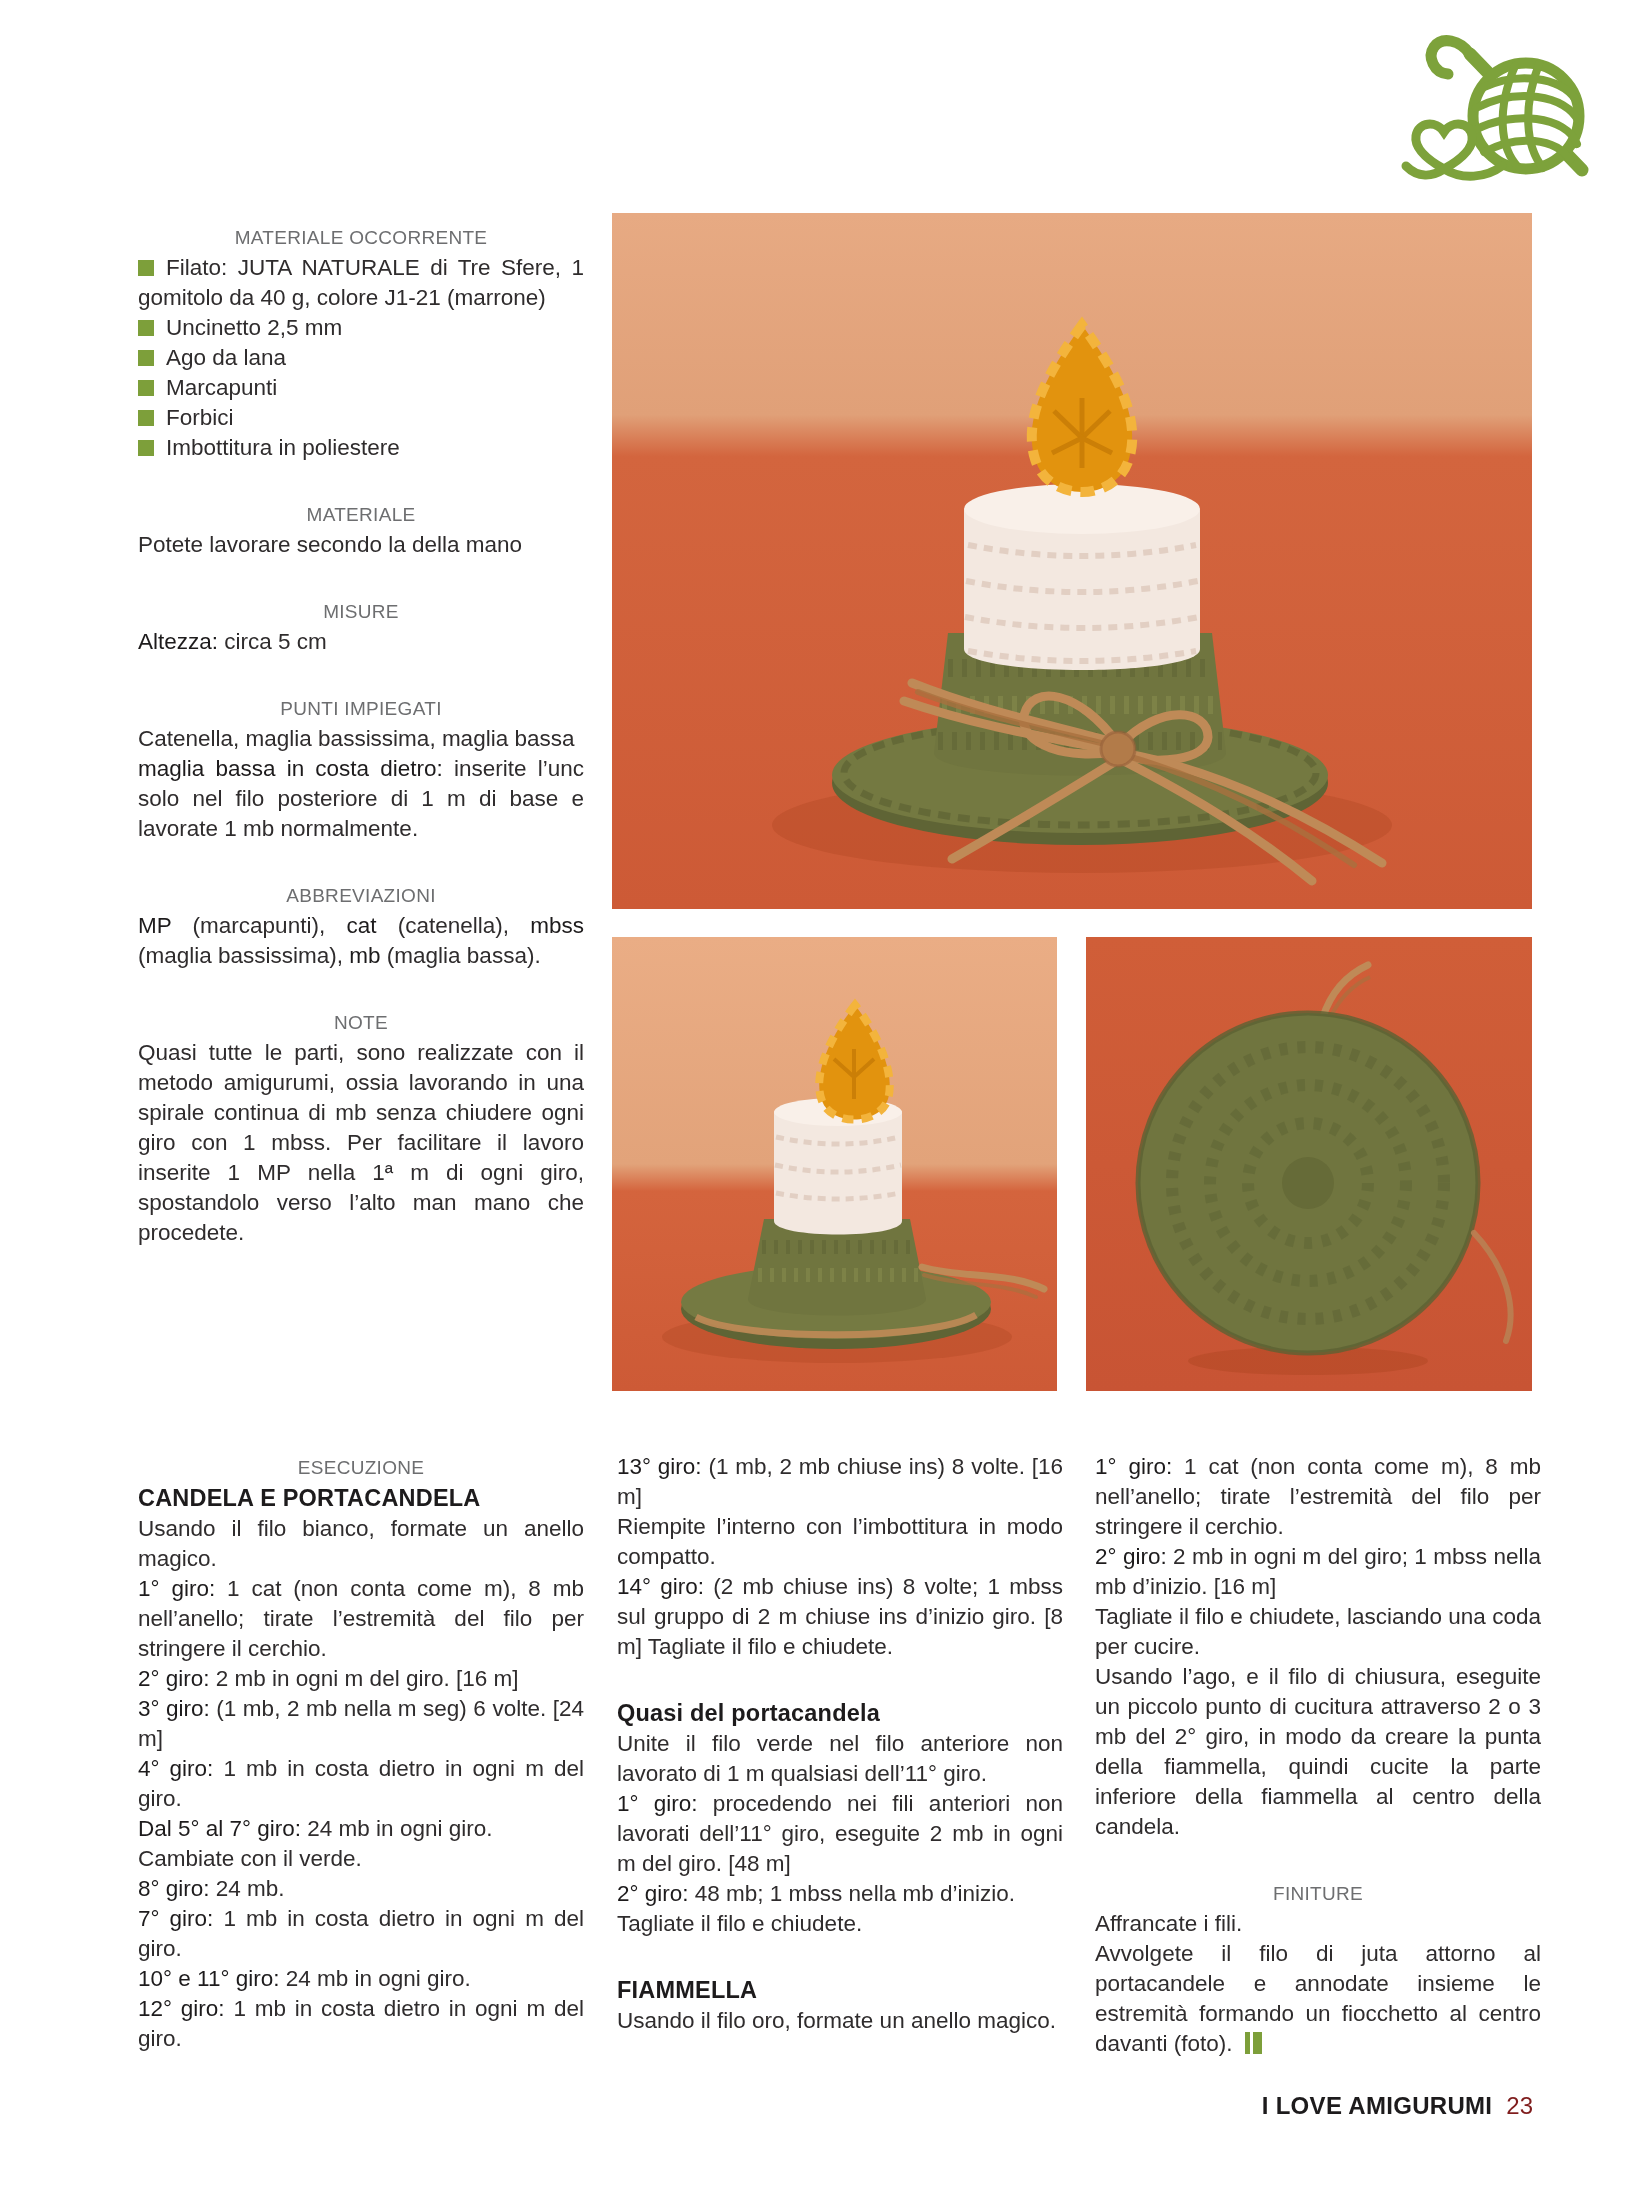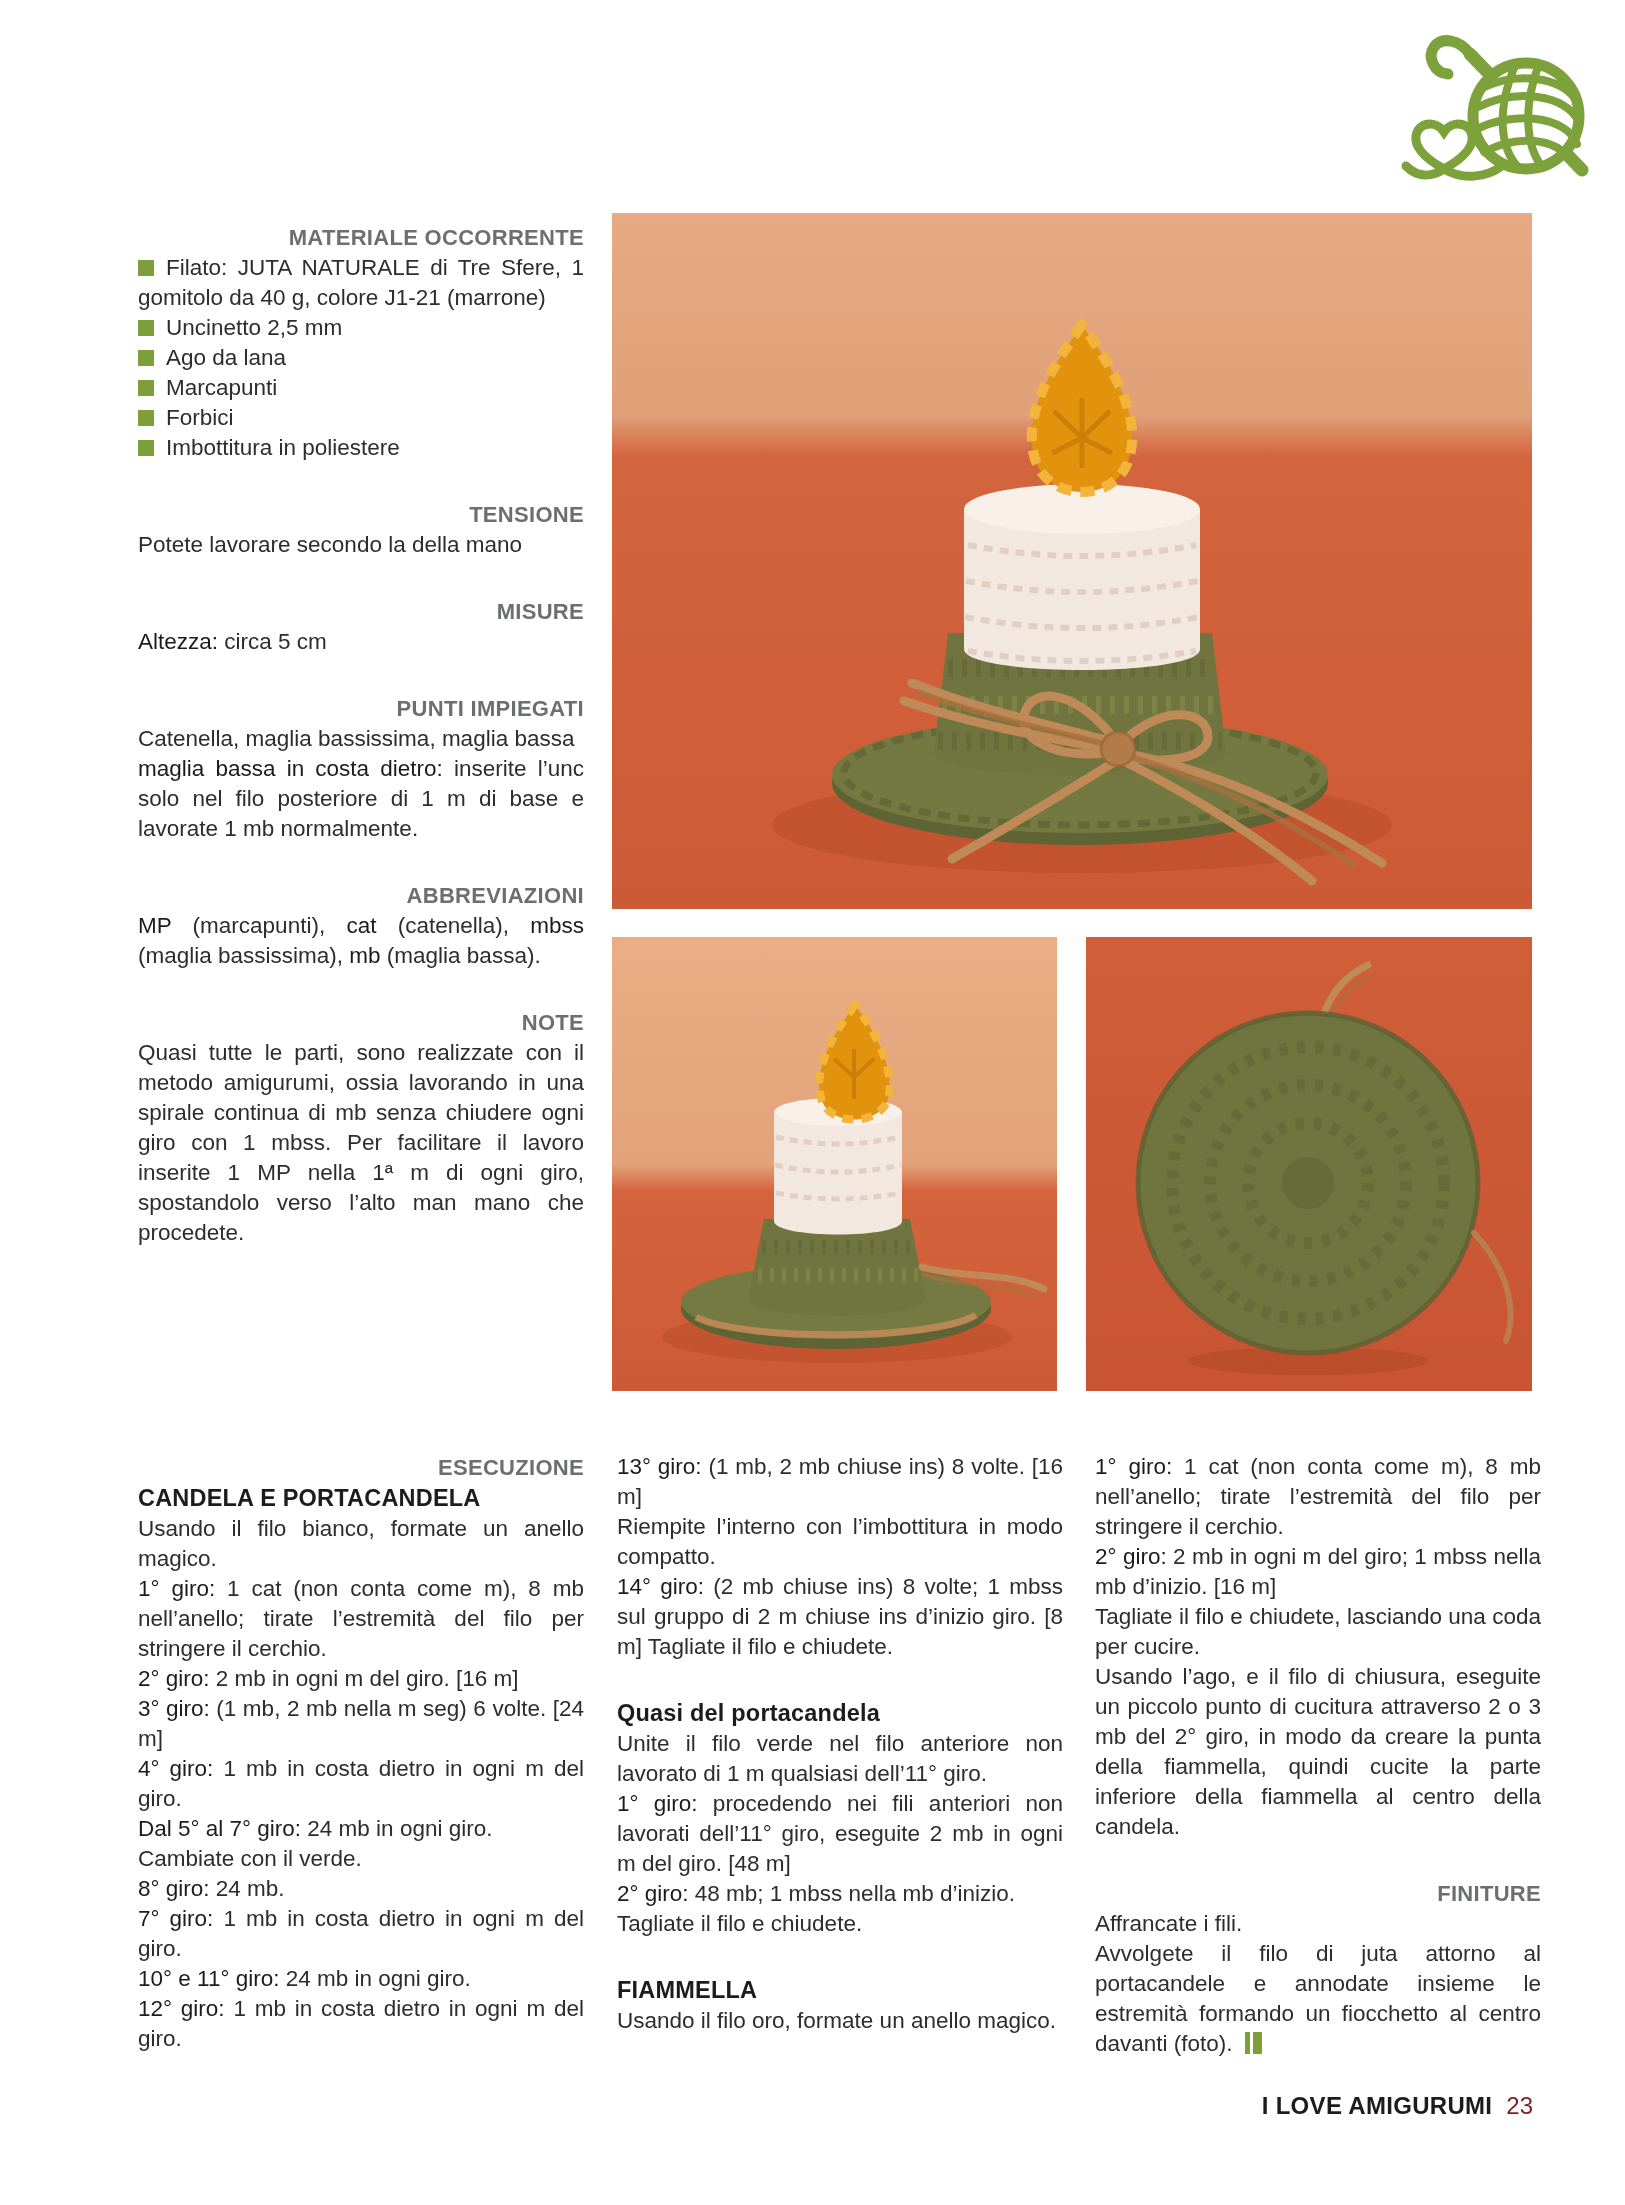--- a/index.html
+++ b/index.html
@@ -3,21 +3,21 @@
 <meta charset="utf-8">
 <style>
   html,body{margin:0;padding:0;background:#e9e9e9;}
   .page{
     position:relative;width:1625px;height:2205px;background:#ffffff;
     font-family:"Liberation Sans",sans-serif;overflow:hidden;margin:0 auto;
   }
   
   .tcol{position:absolute;}
   .blk{font-size:22.5px;line-height:30px;color:#2f2c2d;text-align:justify;}
-  .blk.h{color:#6d6e70;font-weight:700;font-size:22px;letter-spacing:.3px;text-align:right;line-height:31px;}
+  .blk.h{color:#6d6e70;font-weight:400;font-size:19px;letter-spacing:.3px;text-align:center;line-height:31px;}
   .blk.sub{font-weight:700;font-size:23.5px;color:#1d1b1c;text-align:left;line-height:31px;letter-spacing:.2px;}
   .blk.gap{margin-top:36px;}
   .b{font-weight:400;color:#1d1b1c;}
   .bullet{display:inline-block;width:16px;height:16px;background:#7d9f3a;margin-right:12px;transform:translateY(1px);}
   .endmark{display:inline-block;margin-left:9px;white-space:nowrap;}
   .endmark i{display:inline-block;width:5px;height:22px;background:#7d9f3a;margin-left:3px;vertical-align:-3px;}
   .endmark i:last-child{width:9px;}
   
   .photo{position:absolute;overflow:hidden;}
   .photo svg{display:block;}
@@ -53,21 +53,21 @@
   </div>
 
   <div class="tcol" style="left:138px;top:222px;width:446px;">
       <div class="blk h"><span>MATERIALE OCCORRENTE</span></div>
       <div class="blk li"><span class="bullet"></span><span>Filato: JUTA NATURALE di Tre Sfere, 1 gomitolo da 40 g, colore J1-21 (marrone)</span></div>
       <div class="blk li"><span class="bullet"></span><span>Uncinetto 2,5 mm</span></div>
       <div class="blk li"><span class="bullet"></span><span>Ago da lana</span></div>
       <div class="blk li"><span class="bullet"></span><span>Marcapunti</span></div>
       <div class="blk li"><span class="bullet"></span><span>Forbici</span></div>
       <div class="blk li"><span class="bullet"></span><span>Imbottitura in poliestere</span></div>
-      <div class="blk h gap"><span>TENSIONE</span></div>
+      <div class="blk h gap"><span>MATERIALE</span></div>
       <div class="blk p"><span>Potete lavorare secondo la della mano</span></div>
       <div class="blk h gap"><span>MISURE</span></div>
       <div class="blk p"><span class="b">Altezza:</span><span> circa 5 cm</span></div>
       <div class="blk h gap"><span>PUNTI IMPIEGATI</span></div>
       <div class="blk p"><span>Catenella, maglia bassissima, maglia bassa</span></div>
       <div class="blk p"><span class="b">maglia bassa in costa dietro:</span><span> inserite l’unc solo nel filo posteriore di 1 m di base e lavorate 1 mb normalmente.</span></div>
       <div class="blk h gap"><span>ABBREVIAZIONI</span></div>
       <div class="blk p"><span class="b">MP</span><span> (marcapunti), </span><span class="b">cat</span><span> (catenella), </span><span class="b">mbss</span><span> (maglia bassissima), </span><span class="b">mb</span><span> (maglia bassa).</span></div>
       <div class="blk h gap"><span>NOTE</span></div>
       <div class="blk p"><span>Quasi tutte le parti, sono realizzate con il metodo amigurumi, ossia lavorando in una spirale continua di mb senza chiudere ogni giro con 1 mbss. Per facilitare il lavoro inserite 1 MP nella 1ª m di ogni giro, spostandolo verso l’alto man mano che procedete.</span></div>

